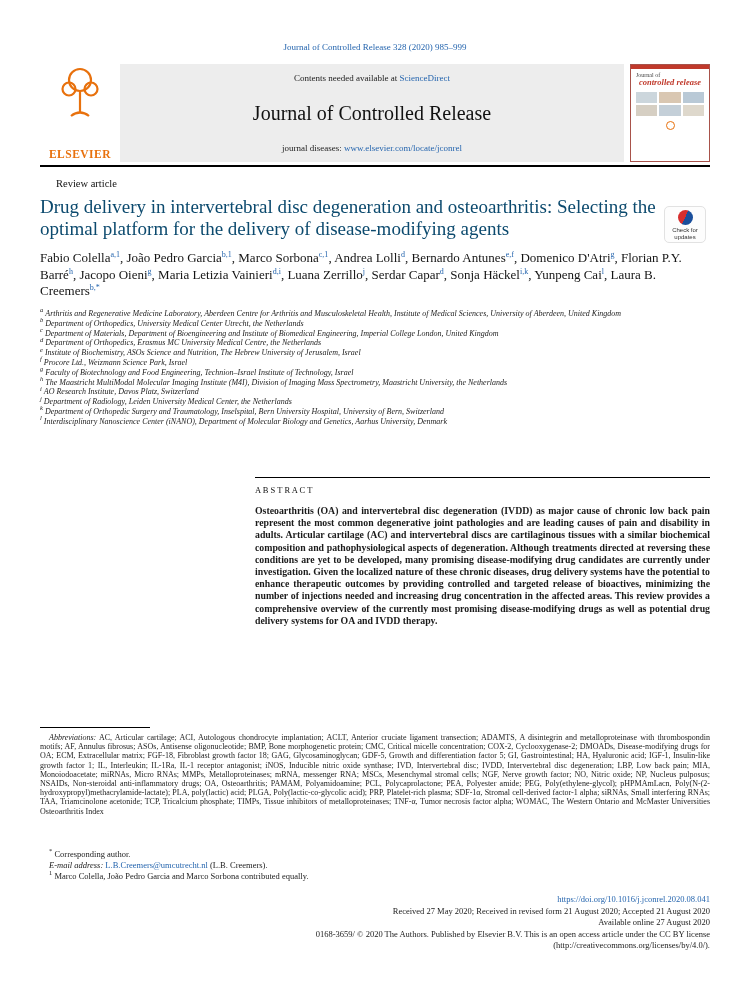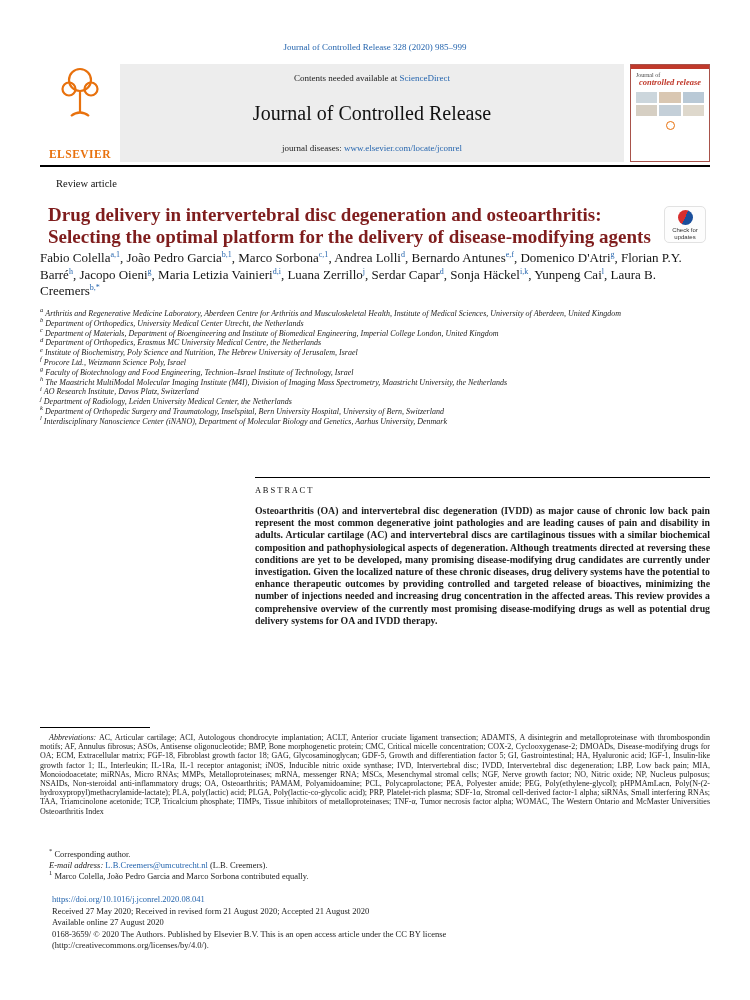--- a/index.html
+++ b/index.html
@@ -27,21 +27,21 @@
   .cover-title { font-size:8.5px; font-weight:bold; font-style:italic; color:var(--coverred); line-height:8.5px;text-align:center; }
   .cover-grid { margin-top:5px; display:grid; grid-template-columns:repeat(3,1fr); gap:2px; }
   .cg { height:11px; background:#ccd6dc; display:block; }
   .c2{background:#d9c7b2}.c3{background:#b9c9d6}.c4{background:#d6cfc3}.c5{background:#c4cfd8}.c6{background:#ded8cc}
   .cover-bottom { margin-top:5px; display:flex; justify-content:center; }
   .cover-dot { width:9px; height:9px; border-radius:50%; border:1.5px solid var(--orange); }
 
   .rule-thick { position:absolute; top:165px; left:40px; width:670px; height:2px; background:#000; }
   .article-type { position:absolute; top:178px; left:56px; font-size:10.5px; color:#111; }
 
-  .title { position:absolute; top:196px; left:40px; width:620px; margin:8px; font-size:19px; line-height:21.5px; font-weight:bold; color:#7f1d1d; }
+  .title { position:absolute; top:196px; left:40px; width:620px; margin:0; font-size:19px; line-height:21.5px; font-weight:normal; color:#0c4a6e; }
 
   .badge { position:absolute; top:206px; right:44px; width:42px; border:1px solid #e2e2e2; border-radius:5px; background:#fdfdfd; padding:3px 2px 2px; text-align:center; }
   .badge-icon { width:15px; height:15px; margin:0 auto 2px; border-radius:50%; background:linear-gradient(115deg,#d62e2e 48%,#1a4f9c 48%); }
   .badge-text { font-size:6px; line-height:6.5px; color:#333; font-family:"Liberation Sans",sans-serif; }
 
   .authors { position:absolute; top:250px; left:40px; width:650px; font-size:13px; line-height:16.5px; color:#141414; }
   .author-sup { font-size:8px; color:var(--link); }
 
   .affiliations { position:absolute; top:309px; left:40px; width:670px; font-style:italic; font-size:8px; line-height:9.8px; color:#222; }
   .affiliation sup { font-size:6.5px; margin-right:2px; }
@@ -50,21 +50,21 @@
   .abstract-heading { font-size:8.5px; color:#111; margin-bottom:10px; }
   .abstract-text { margin:0; font-size:9.8px; line-height:12.2px; text-align:justify; color:#1b1b1b;font-weight:bold; }
 
   .fn-rule { position:absolute; top:727px; left:40px; width:110px; border-top:1px solid #000; }
   .abbreviations { position:absolute; top:733px; left:40px; width:670px; margin:0; font-size:8px; line-height:9.2px; text-align:justify; text-indent:9px; color:#1b1b1b; }
 
   .fn-lines { position:absolute; top:849px; left:40px; width:670px; font-size:8.5px; line-height:10.8px; color:#1b1b1b; }
   .fn-line { text-indent:9px; }
   .fn-line sup { font-size:6.5px; }
 
-  .footer { position:absolute; top:894px; left:52px; width:670px; font-size:8.5px; line-height:11.6px; color:#1b1b1b; }
+  .footer { position:absolute; top:894px; left:40px; width:670px; font-size:8.5px; line-height:11.6px; color:#1b1b1b;text-align:right; }
 </style>
 </head>
 <body>
 
 <div class="page">
 
   <div class="citation">Journal of Controlled Release 328 (2020) 985–999</div>
 
   <div class="header">
     <div class="logo-col">
@@ -117,22 +117,22 @@
     <div class="badge-text">Check for updates</div>
   </div>
 
   <div class="authors"><span class="author"><span>Fabio Colella</span><sup class="author-sup">a,1</sup><span>, </span></span><span class="author"><span>João Pedro Garcia</span><sup class="author-sup">b,1</sup><span>, </span></span><span class="author"><span>Marco Sorbona</span><sup class="author-sup">c,1</sup><span>, </span></span><span class="author"><span>Andrea Lolli</span><sup class="author-sup">d</sup><span>, </span></span><span class="author"><span>Bernardo Antunes</span><sup class="author-sup">e,f</sup><span>, </span></span><span class="author"><span>Domenico D'Atri</span><sup class="author-sup">g</sup><span>, </span></span><span class="author"><span>Florian P.Y. Barré</span><sup class="author-sup">h</sup><span>, </span></span><span class="author"><span>Jacopo Oieni</span><sup class="author-sup">g</sup><span>, </span></span><span class="author"><span>Maria Letizia Vainieri</span><sup class="author-sup">d,i</sup><span>, </span></span><span class="author"><span>Luana Zerrillo</span><sup class="author-sup">j</sup><span>, </span></span><span class="author"><span>Serdar Capar</span><sup class="author-sup">d</sup><span>, </span></span><span class="author"><span>Sonja Häckel</span><sup class="author-sup">i,k</sup><span>, </span></span><span class="author"><span>Yunpeng Cai</span><sup class="author-sup">l</sup><span>, </span></span><span class="author"><span>Laura B. Creemers</span><sup class="author-sup">b,*</sup><span></span></span></div>
 
   <div class="affiliations">
       <div class="affiliation"><sup>a</sup><span>Arthritis and Regenerative Medicine Laboratory, Aberdeen Centre for Arthritis and Musculoskeletal Health, Institute of Medical Sciences, University of Aberdeen, United Kingdom</span></div>
       <div class="affiliation"><sup>b</sup><span>Department of Orthopedics, University Medical Center Utrecht, the Netherlands</span></div>
       <div class="affiliation"><sup>c</sup><span>Department of Materials, Department of Bioengineering and Institute of Biomedical Engineering, Imperial College London, United Kingdom</span></div>
       <div class="affiliation"><sup>d</sup><span>Department of Orthopedics, Erasmus MC University Medical Centre, the Netherlands</span></div>
-      <div class="affiliation"><sup>e</sup><span>Institute of Biochemistry, Poly Science and Nutrition, The Hebrew University of Jerusalem, Israel</span></div>
-      <div class="affiliation"><sup>f</sup><span>Procore Ltd., Weizmann Science Poly, Israel</span></div>
+      <div class="affiliation"><sup>e</sup><span>Institute of Biochemistry, ASOs Science and Nutrition, The Hebrew University of Jerusalem, Israel</span></div>
+      <div class="affiliation"><sup>f</sup><span>Procore Ltd., Weizmann Science Park, Israel</span></div>
       <div class="affiliation"><sup>g</sup><span>Faculty of Biotechnology and Food Engineering, Technion–Israel Institute of Technology, Israel</span></div>
       <div class="affiliation"><sup>h</sup><span>The Maastricht MultiModal Molecular Imaging Institute (M4I), Division of Imaging Mass Spectrometry, Maastricht University, the Netherlands</span></div>
       <div class="affiliation"><sup>i</sup><span>AO Research Institute, Davos Platz, Switzerland</span></div>
       <div class="affiliation"><sup>j</sup><span>Department of Radiology, Leiden University Medical Center, the Netherlands</span></div>
       <div class="affiliation"><sup>k</sup><span>Department of Orthopedic Surgery and Traumatology, Inselspital, Bern University Hospital, University of Bern, Switzerland</span></div>
       <div class="affiliation"><sup>l</sup><span>Interdisciplinary Nanoscience Center (iNANO), Department of Molecular Biology and Genetics, Aarhus University, Denmark</span></div>
     </div>
 
   <div class="abstract-block">
     <div class="abstract-heading">A B S T R A C T</div>

